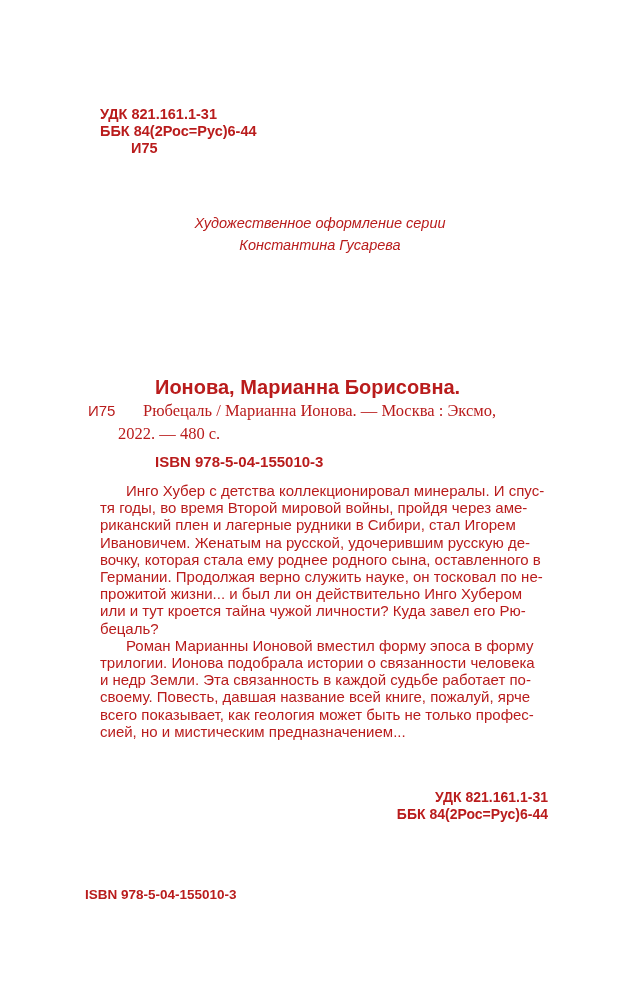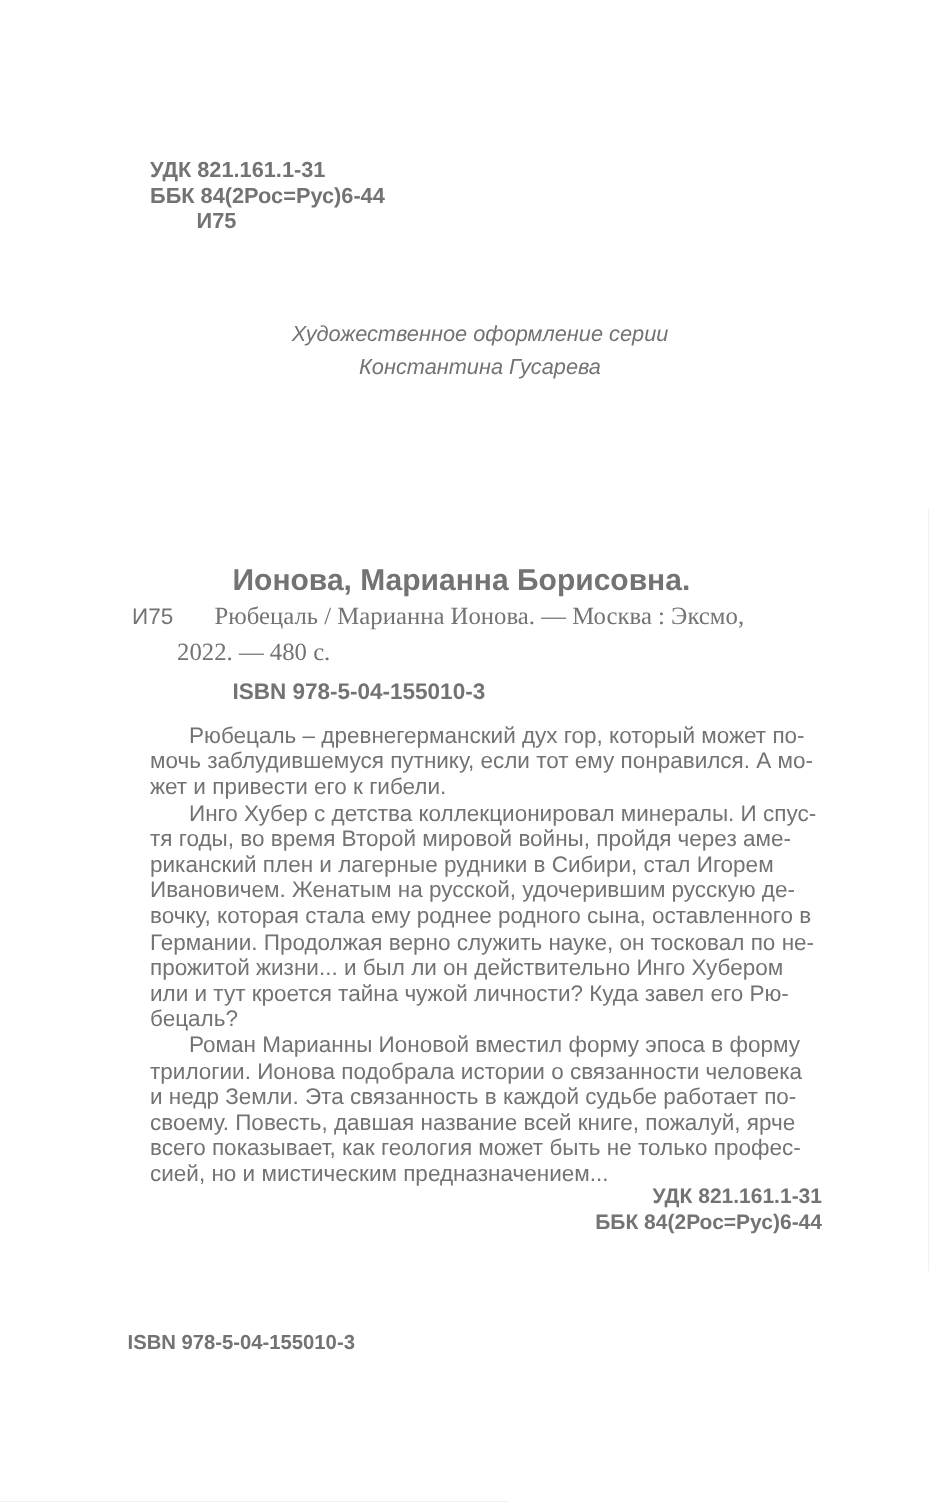--- a/index.html
+++ b/index.html
@@ -2,21 +2,21 @@
 <html><head>
 <meta charset="utf-8">
 <style>
   html, body { margin: 0; padding: 0; background: #e8e8e8; }
   .page {
     position: relative;
     width: 619px;
     height: 1001px;
     margin: 0 auto;
     background: #ffffff;
-    color: #737373;
+    color: #b91c1c;
     font-family: "Liberation Sans", sans-serif;
     overflow: hidden;
   }
   .multiline { white-space: pre-line; }
 
   .top-codes {
     position: absolute;
     left: 100px;
     top: 106px;
     font-weight: 700;
@@ -122,23 +122,20 @@
   <div class="catalog-author">Ионова, Марианна Борисовна.</div>
 
   <div class="catalog-entry">
     <span class="idx">И75</span><span>Рюбецаль / Марианна Ионова. — Москва : Эксмо,</span><br>
     <span class="l2">2022. — 480 с.</span>
   </div>
 
   <div class="isbn-top">ISBN 978-5-04-155010-3</div>
 
   <div class="annotation">
-    <div class="para multiline">Рюбецаль – древнегерманский дух гор, который может по-
-мочь заблудившемуся путнику, если тот ему понравился. А мо-
-жет и привести его к гибели.</div>
     <div class="para multiline">Инго Хубер с детства коллекционировал минералы. И спус-
 тя годы, во время Второй мировой войны, пройдя через аме-
 риканский плен и лагерные рудники в Сибири, стал Игорем
 Ивановичем. Женатым на русской, удочерившим русскую де-
 вочку, которая стала ему роднее родного сына, оставленного в
 Германии. Продолжая верно служить науке, он тосковал по не-
 прожитой жизни... и был ли он действительно Инго Хубером
 или и тут кроется тайна чужой личности? Куда завел его Рю-
 бецаль?</div>
     <div class="para multiline">Роман Марианны Ионовой вместил форму эпоса в форму

